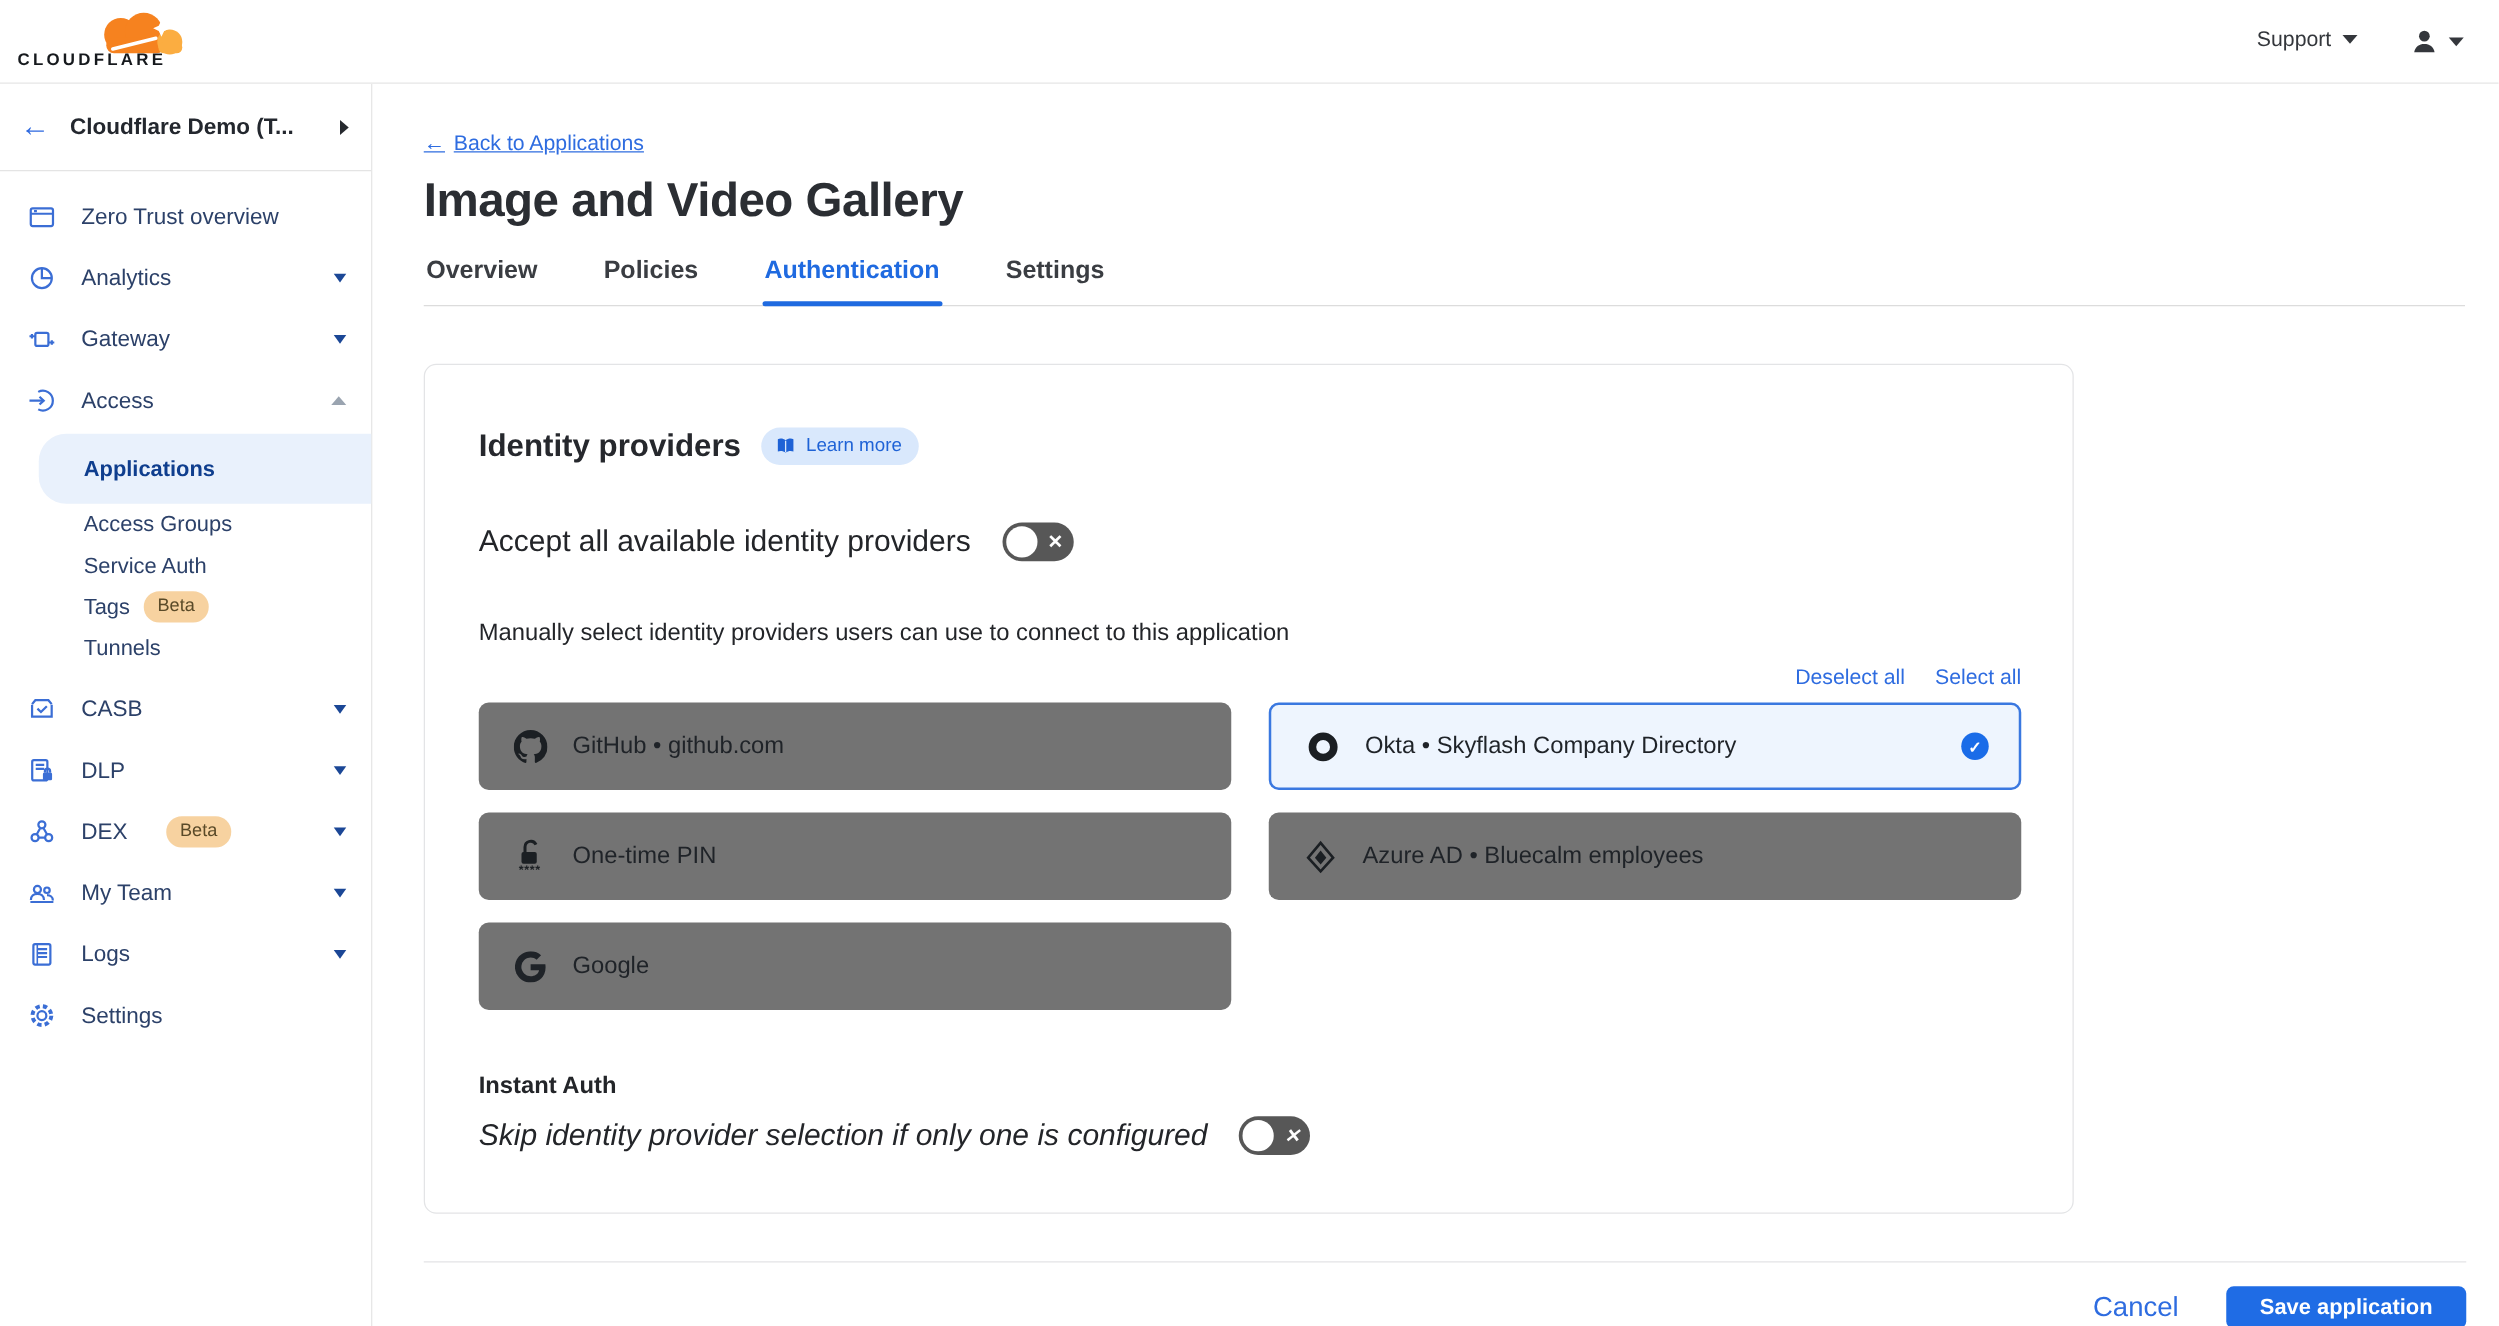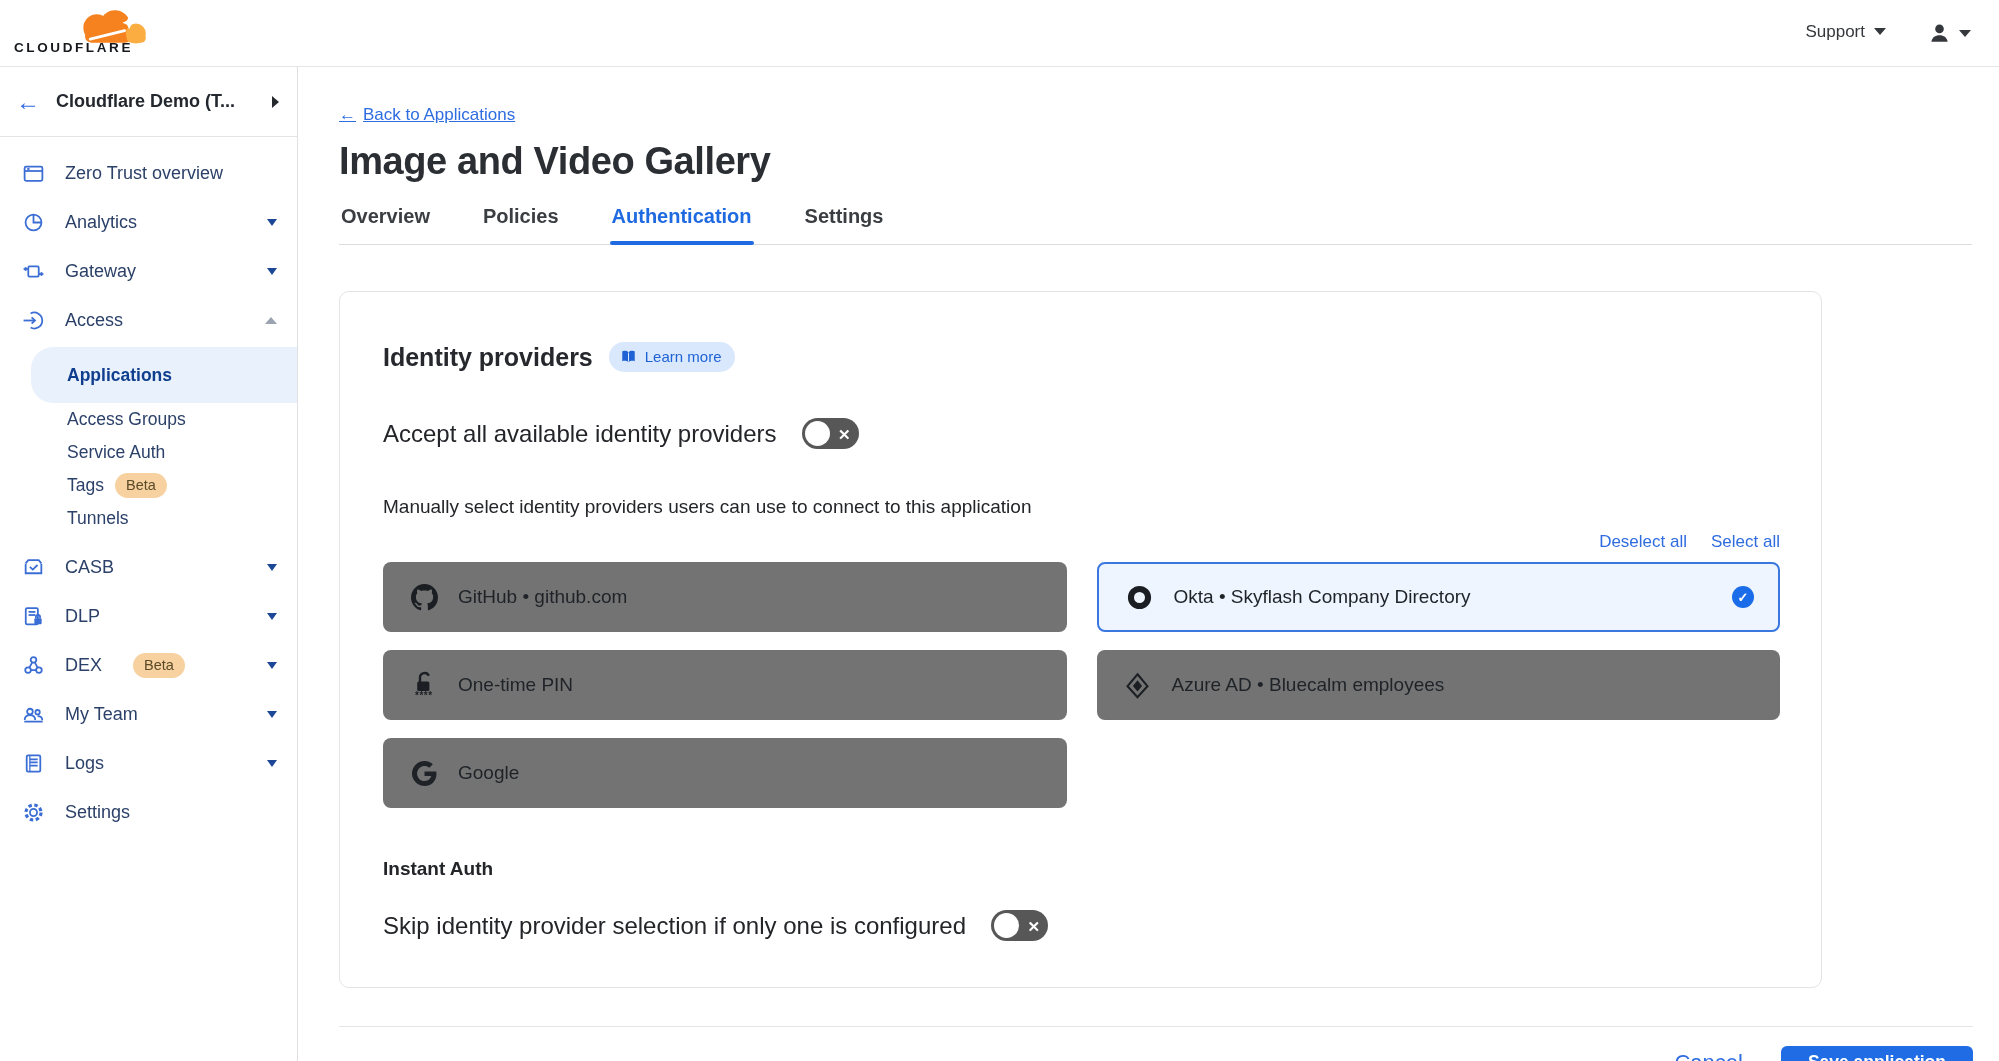--- a/index.html
+++ b/index.html
@@ -71,21 +71,21 @@
   }
   .page-title { margin-top:15px; font-size:38px; font-weight:800; letter-spacing:-0.4px; color:#2b2e33; }
   .tabs { margin-top:22px; display:flex; gap:49px; border-bottom:1px solid #dcdcdc; }
   .tab { position:relative; padding:0 2px 16px; font-size:20px; font-weight:bold; color:#3a3d42; }
   .tab.active { color:#1f6ae0; }
   .tab.active::after { content:""; position:absolute; left:0; right:0; bottom:-1px; height:4px; border-radius:2px; background:#1f6ae0; }
 
   
   .card {
     margin-top:46px; border:1px solid #e3e4e6; border-radius:10px; background:#fff;
-    padding:50px 41px 46px 43px; width:1483px;
+    padding:50px 41px 46px 43px; width:1320px;
   }
   .card-heading-row { display:flex; align-items:center; gap:16px; }
   .card-heading { font-size:25px; font-weight:bold; color:#26282d; }
   .learn-more {
     display:inline-flex; align-items:center; gap:8px;
     background:#d9e8fc; color:#1e62d6; font-size:15px;
     padding:6px 14px 7px 11px; border-radius:999px;
   }
   .toggle-row { display:flex; align-items:center; margin-top:46px; }
   .toggle-label { font-size:24px; color:#232529; }
@@ -105,21 +105,21 @@
   }
   .provider-tile.selected { background:#eef5fe; border:2px solid #3a78e0; }
   .provider-label { font-size:19px; font-weight:500; color:#1f2328; }
   .provider-icon { flex:none; display:flex; align-items:center; justify-content:center; width:30px; }
   .check-circle {
     margin-left:auto; width:22px; height:22px; border-radius:50%;
     background:#1a6ce8; color:#fff; font-size:13px; font-weight:bold;
     display:flex; align-items:center; justify-content:center;
   }
   .instant-heading { margin-top:50px; font-size:19px; font-weight:bold; color:#232529; }
-  .instant-row { margin-top:30px; }
+  .instant-row { margin-top:13px;font-style:italic; }
 
   
   .bottom-divider { margin-top:38px; width:1634px; border-top:1px solid #e3e4e6; }
   .actions { width:1634px; display:flex; justify-content:flex-end; align-items:center; gap:38px; margin-top:19px; }
   .cancel-link { color:#2e6ce0; font-size:22px; }
   .save-btn {
     background:#1f6ce5; color:#fff; border:none; border-radius:6px;
     font-family:inherit; font-size:17.5px; font-weight:bold;
     padding:9px 27px 10px; height:34px; display:flex; align-items:center;
   }

